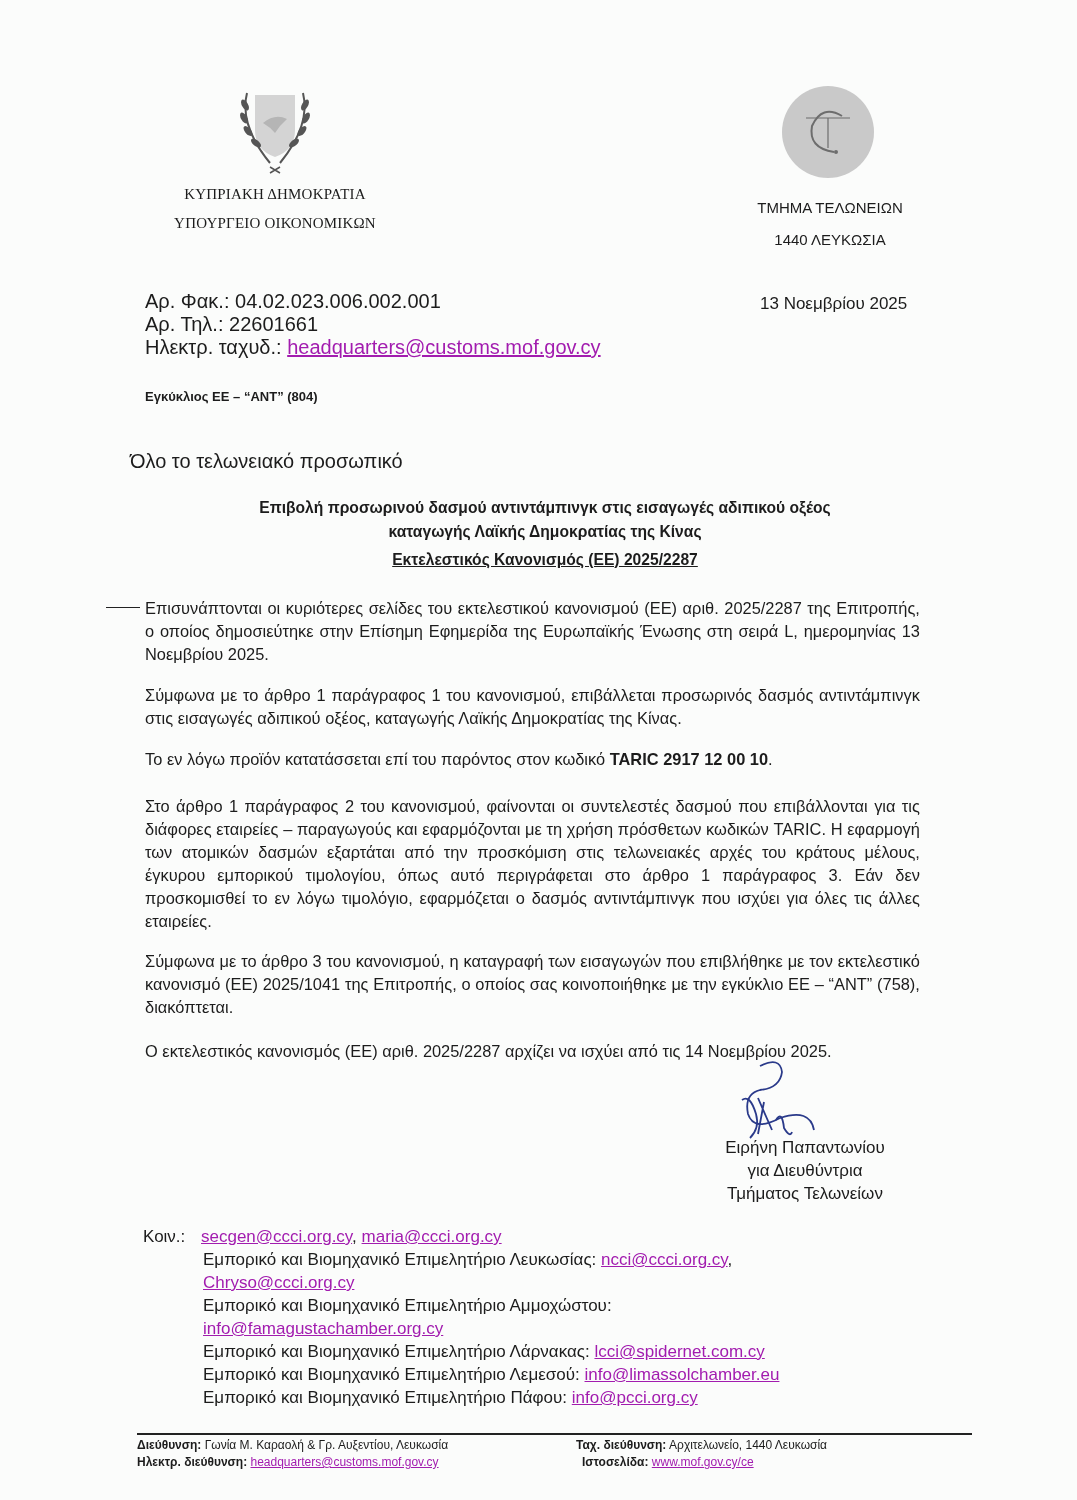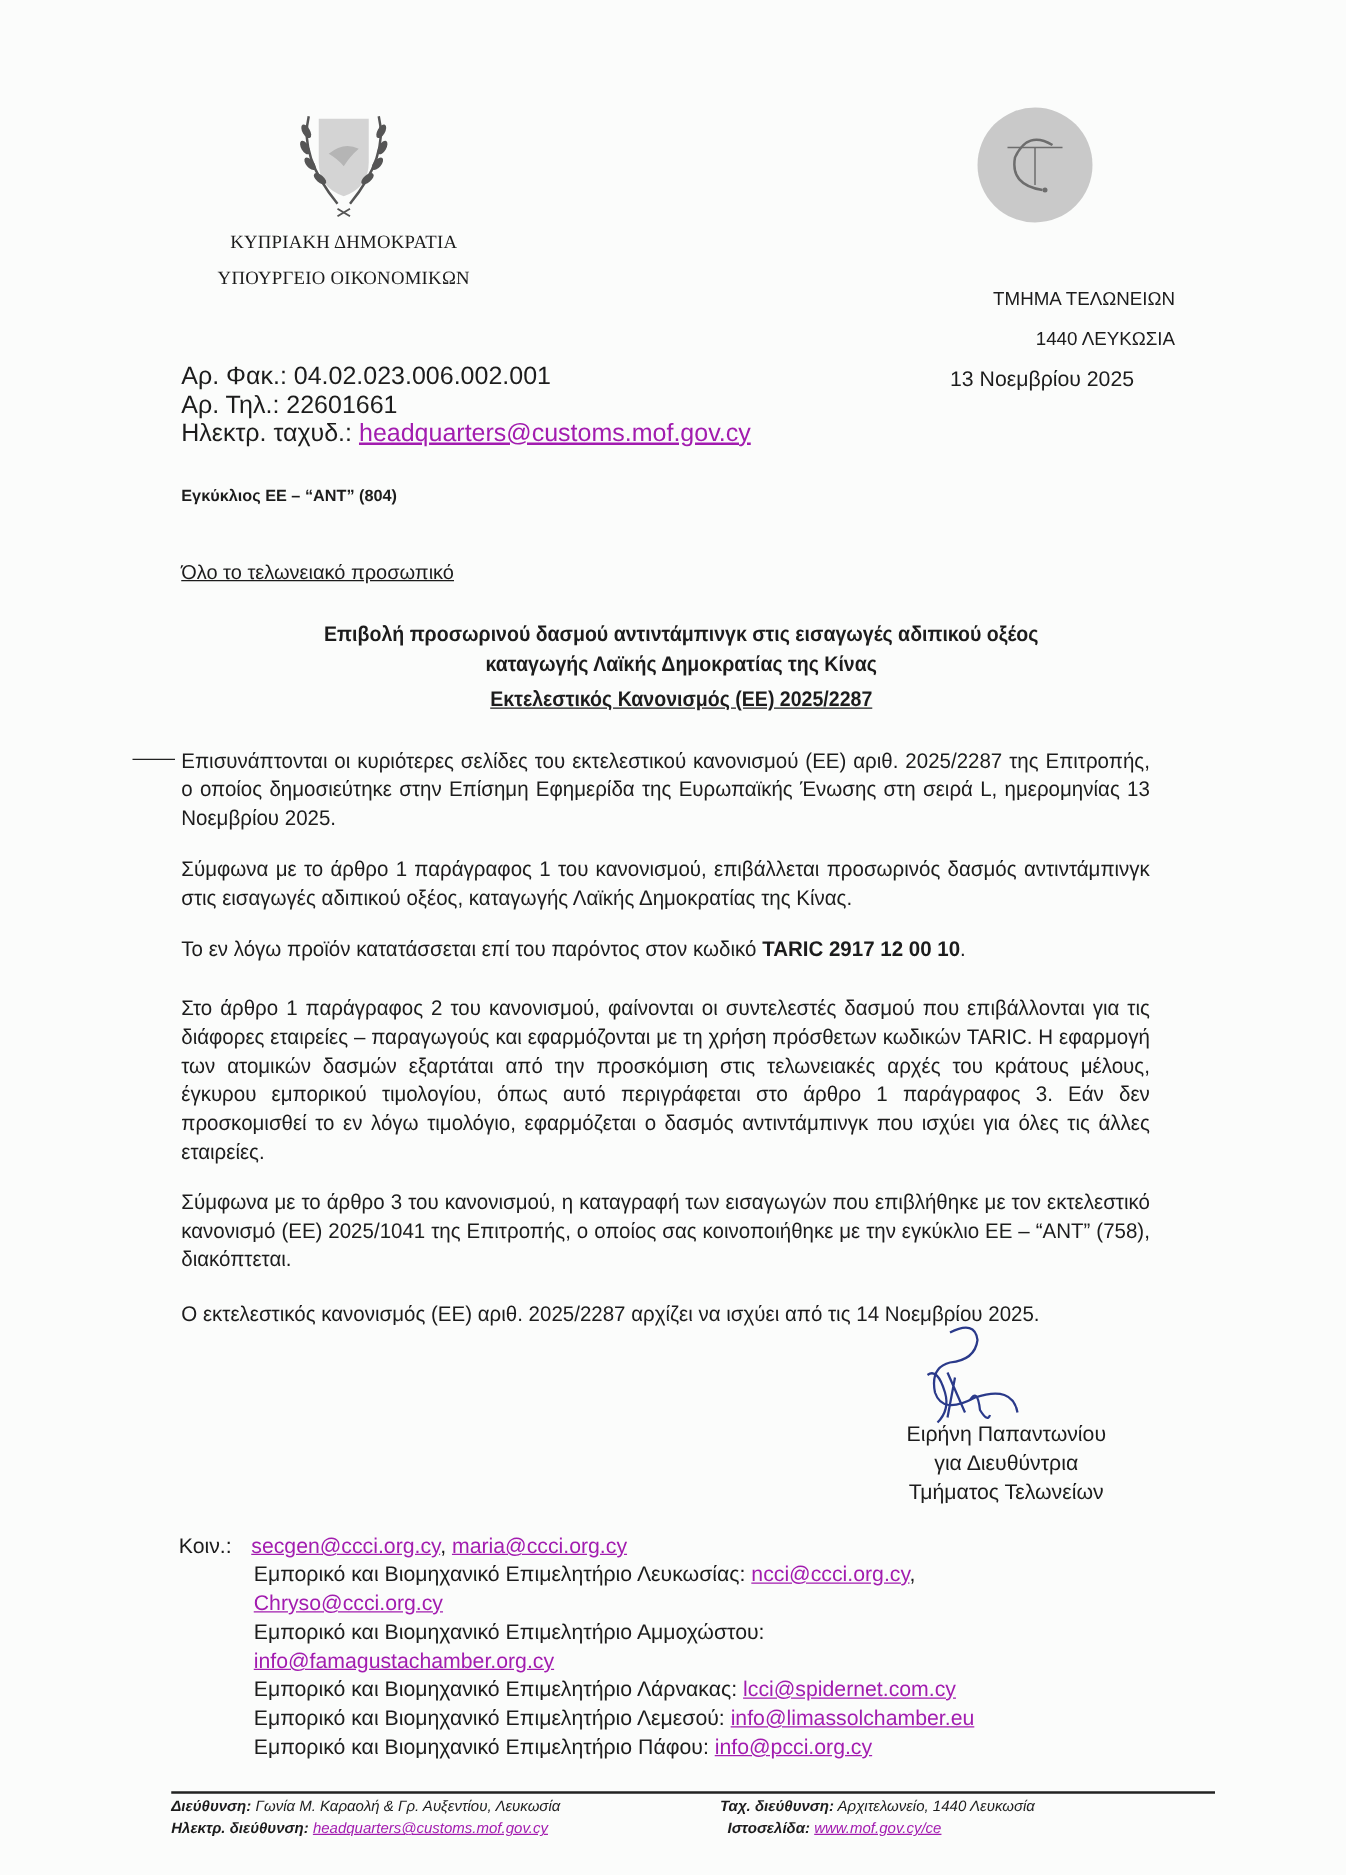--- a/index.html
+++ b/index.html
@@ -2,43 +2,43 @@
 <html><head>
 <meta charset="utf-8">
 <style>
   html, body { margin:0; padding:0; }
   body { width:1077px; height:1500px; background:#fbfcfb; position:relative; overflow:hidden;
          font-family:"Liberation Sans", sans-serif; color:#1c1c1c; }
   .abs { position:absolute; }
   .crest { left:225px; top:85px; width:100px; height:90px; }
   .hdr-left { left:140px; top:180px; width:270px; text-align:center; font-size:15px; line-height:29px; letter-spacing:0.2px;font-family:Liberation Serif, serif; }
   .seal { left:782px; top:86px; width:92px; height:92px; border-radius:50%; background:#c9c9c9; }
-  .hdr-right { left:720px; top:192px; width:220px; text-align:right; font-size:15px; line-height:32px;margin-top:32px; }
+  .hdr-right { left:720px; top:192px; width:220px; text-align:center; font-size:15px; line-height:32px; }
   .ref { left:145px; top:290px; font-size:20px; line-height:23px; }
   .date { left:760px; top:294px; font-size:17px; }
   a, .lnk { color:#a21caf; text-decoration:underline; }
   .circ { left:145px; top:389px; font-size:13px; font-weight:bold; }
-  .recip { left:145px; top:450px; font-size:16px;text-decoration:underline; }
+  .recip { left:130px; top:450px; font-size:20px; }
   .title { left:140px; top:496px; width:810px; text-align:center; font-family:"Liberation Sans", sans-serif; font-weight:bold; font-size:17px; line-height:24px; transform:scaleX(0.92); transform-origin:center; }
   .title .u { text-decoration:underline; display:inline-block; margin-top:4px; }
   .body { left:145px; width:803px; font-size:17px; line-height:23px; text-align:justify; transform:scaleX(0.965); transform-origin:left; }
   .p1 { top:597px; }
   .dash { left:106px; top:607px; width:34px; height:1px; background:#222; }
   .p2 { top:684px; }
   .p3 { top:748px; }
   .p4 { top:795px; }
   .p5 { top:950px; }
   .p6 { top:1040px; }
   .sig { left:720px; top:1058px; width:110px; height:90px; }
   .signer { left:700px; top:1136px; width:210px; text-align:center; font-size:17px; line-height:23px; }
   .cc { left:143px; top:1225px; font-size:17px; line-height:23px; }
   .cc .lbl { position:absolute; left:0; top:0; }
   .cc .lines { margin-left:60px; }
   .rule { left:137px; top:1433px; width:835px; height:2px; background:#222; }
-  .foot { font-size:12px; font-style:italic; line-height:17px; }
+  .foot { font-size:12px; line-height:17px; }
   .foot b { font-weight:bold; }
   .fl { left:137px; top:1437px; }
   .fr { left:576px; top:1437px; }
 </style>
 </head>
 <body>
 
 <div class="abs crest">
   <svg width="100" height="90" viewBox="0 0 100 90">
     <path d="M30 10 L70 10 L70 45 Q70 65 50 72 Q30 65 30 45 Z" fill="#d4d4d4"></path>

